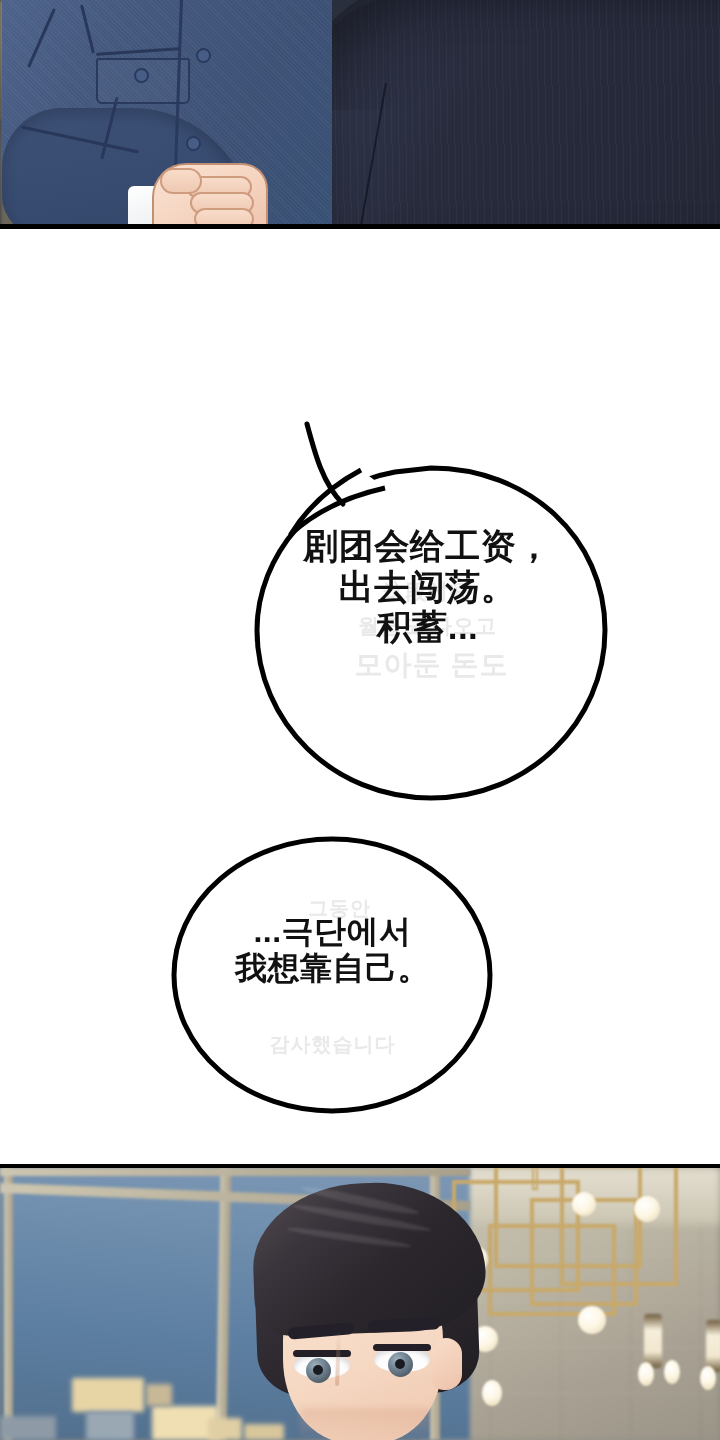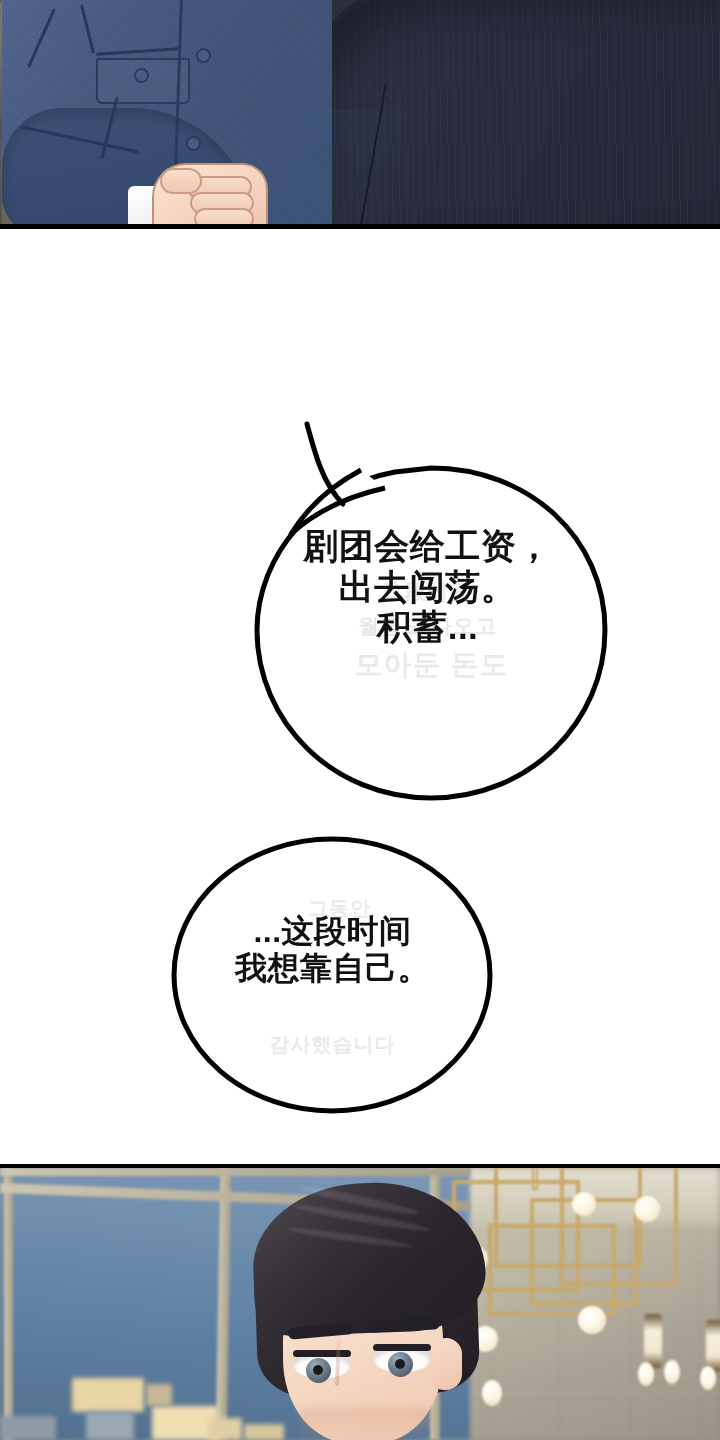--- a/index.html
+++ b/index.html
@@ -197,21 +197,21 @@
     </div>
   </div>
 
   <div class="bubble" id="bubble-3">
     <svg width="325" height="280" viewBox="0 0 325 280">
       <ellipse cx="162" cy="140" rx="158" ry="136" fill="#ffffff" stroke="#000000" stroke-width="5"></ellipse>
     </svg>
     <div class="ghost" style="left:7px;top:60px;width:325px;font-size:20px;">그동안</div>
     <div class="ghost" style="left:0;top:196px;width:325px;font-size:20px;">감사했습니다</div>
     <div class="bubble-text">
-      <span class="ln">...这段时间</span>
+      <span class="ln">...극단에서</span>
       <span class="ln">我想靠自己。</span>
     </div>
   </div>
 
   <div class="panel-bot-border"></div>
   <div class="panel-bot">
 
     <div class="pb-wall"></div>
     <div class="pb-wall-lines"></div>
     <div class="pb-ceiling"></div>

